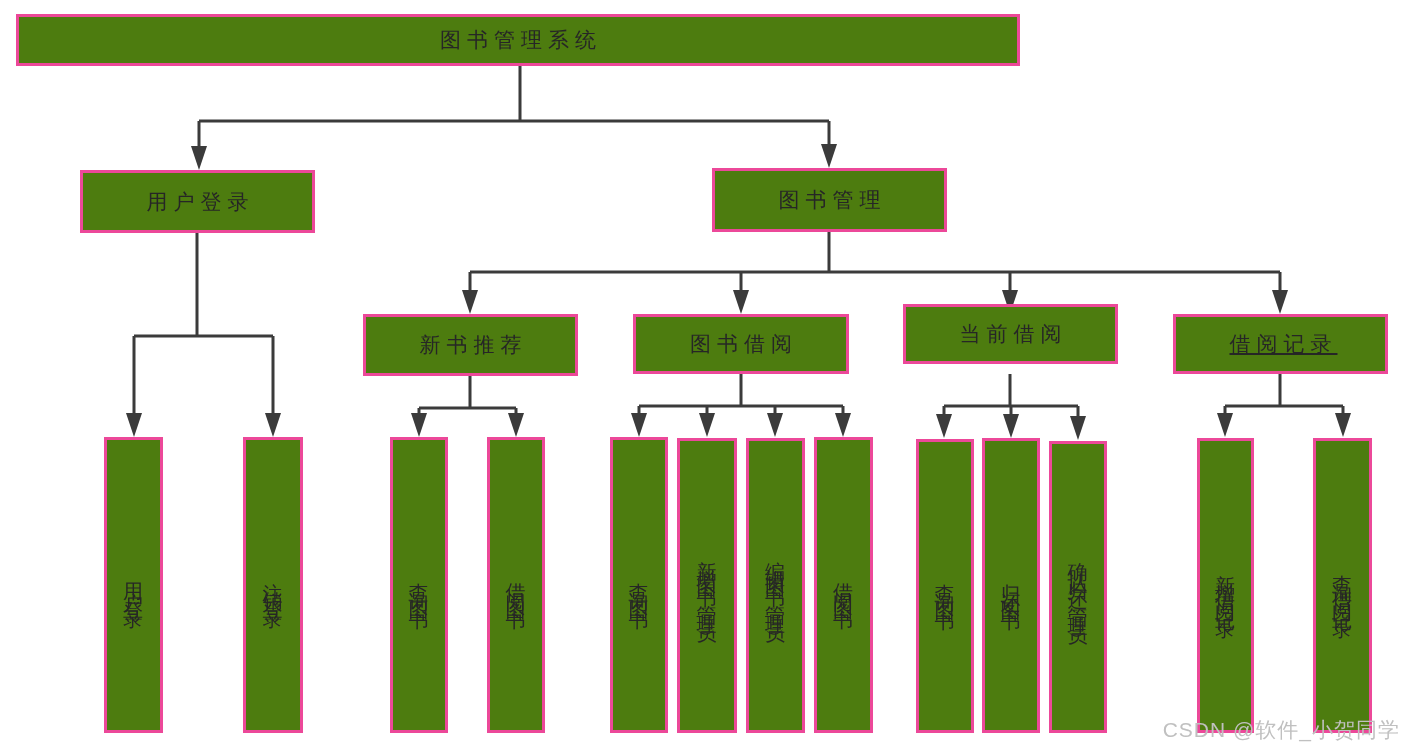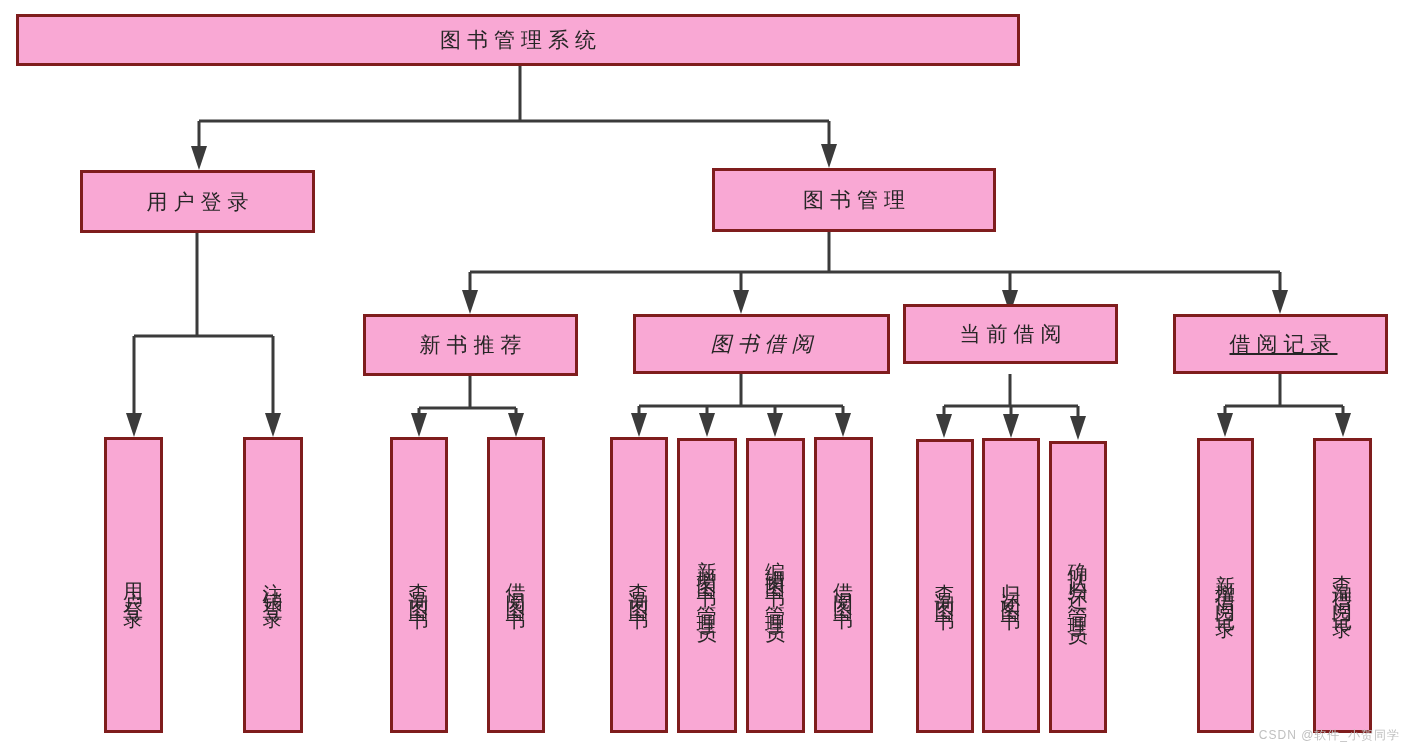--- a/index.html
+++ b/index.html
@@ -17,22 +17,22 @@
   }
   .wires {
     position: absolute;
     left: 0;
     top: 0;
     z-index: 0;
   }
   .node {
     position: absolute;
     box-sizing: border-box;
-    border: 3px solid #7f1d1d;
-    background: #f9a8d4;
+    border: 3px solid #ec4899;
+    background: #4d7c0f;
     display: flex;
     align-items: center;
     justify-content: center;
     z-index: 1;
     color: #262626;
   }
   .node .lbl {
     font-size: 21px;
     letter-spacing: 6px;
     text-indent: 6px;
@@ -43,23 +43,23 @@
     text-orientation: mixed;
     font-size: 20px;
     letter-spacing: 9px;
     text-indent: 0;
     line-height: 1;
     white-space: normal;
   }
   
   #n-root          { left: 16px;  top: 14px;  width: 1004px; height: 52px; }
   #n-user-login    { left: 80px;  top: 170px; width: 235px;  height: 63px; }
-  #n-book-mgmt     { left: 712px; top: 168px; width: 284px;  height: 64px; text-align: right; }
+  #n-book-mgmt     { left: 712px; top: 168px; width: 235px;  height: 64px; text-align: right; }
   #n-new-book-rec  { left: 363px; top: 314px; width: 215px;  height: 62px; }
-  #n-book-borrow   { left: 633px; top: 314px; width: 257px;  height: 60px; font-style: italic; }
+  #n-book-borrow   { left: 633px; top: 314px; width: 216px;  height: 60px; }
   #n-current-borrow{ left: 903px; top: 304px; width: 215px;  height: 60px; }
   #n-borrow-record { left: 1173px;top: 314px; width: 215px;  height: 60px; text-decoration: underline; }
   
   #n-login-leaf    { left: 104px; top: 437px; width: 59px; height: 296px; }
   #n-logout-leaf   { left: 243px; top: 437px; width: 60px; height: 296px; }
   #n-nb-query      { left: 390px; top: 437px; width: 58px; height: 296px; }
   #n-nb-borrow     { left: 487px; top: 437px; width: 58px; height: 296px; }
   #n-bb-query      { left: 610px; top: 437px; width: 58px; height: 296px; }
   #n-bb-add        { left: 677px; top: 438px; width: 60px; height: 295px; }
   #n-bb-edit       { left: 746px; top: 438px; width: 59px; height: 295px; }
@@ -67,21 +67,21 @@
   #n-cb-query      { left: 916px; top: 439px; width: 58px; height: 294px; }
   #n-cb-return     { left: 982px; top: 438px; width: 58px; height: 295px; }
   #n-cb-confirm    { left: 1049px;top: 441px; width: 58px; height: 292px; }
   #n-br-add        { left: 1197px;top: 438px; width: 57px; height: 295px; }
   #n-br-query      { left: 1313px;top: 438px; width: 59px; height: 295px; }
   .watermark {
     position: absolute;
     right: 5px;
     bottom: 3px;
     z-index: 2;
-    font-size: 12px;
+    font-size: 21px;
     color: #c0c0c0;
     letter-spacing: 1px;
     white-space: nowrap;
   }
 </style>
 </head>
 <body>
 
 <div class="canvas">
 

